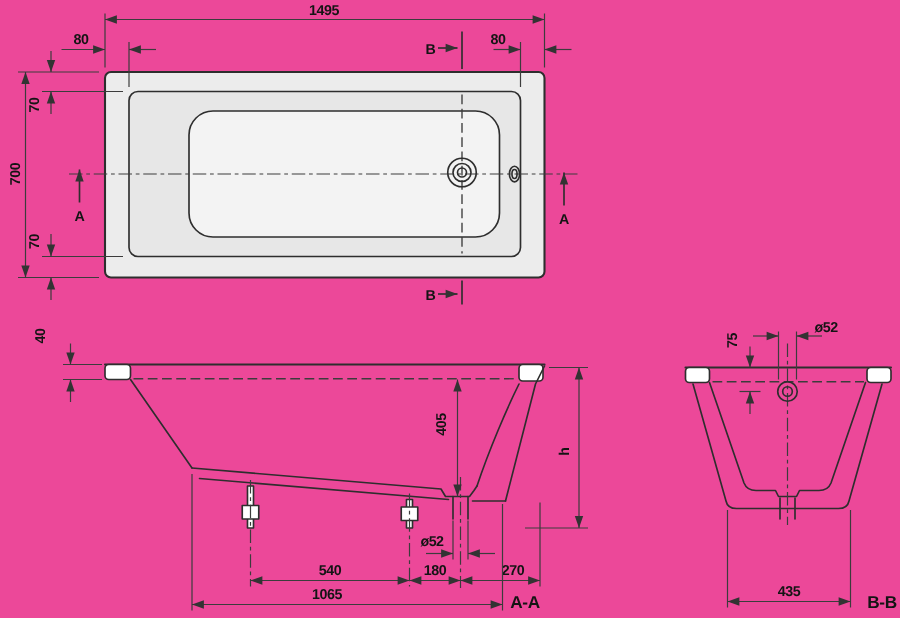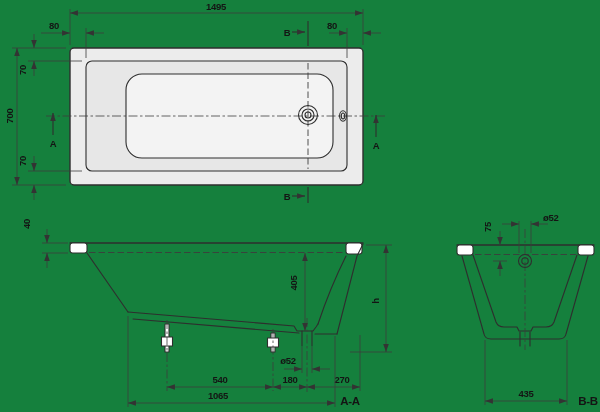--- a/index.html
+++ b/index.html
@@ -1,16 +1,16 @@
 <!DOCTYPE html>
 <html><head>
 <meta charset="utf-8">
 <style>
   html,body{margin:0;padding:0;background:#fff;}
-  .sheet{position:relative;width:600px;height:412px;background:#15803d;overflow:hidden;
+  .sheet{position:relative;width:600px;height:412px;background:#ec4899;overflow:hidden;
          font-family:"Liberation Sans",sans-serif;}
   svg{display:block}
   .obj{stroke:#2e2e2e;stroke-width:1.4;fill:none;stroke-linejoin:round;stroke-linecap:round}
   .obj2{stroke:#2e2e2e;stroke-width:1.1;fill:none;stroke-linejoin:round;stroke-linecap:round}
   .fillA{fill:#ececec}
   .fillB{fill:#e7e7e7}
   .fillC{fill:#f3f3f3}
   .white{fill:#ffffff}
   .dim{stroke:#3c3c3c;stroke-width:0.8;fill:none}
   .sec{stroke:#2e2e2e;stroke-width:1.1;fill:none}

